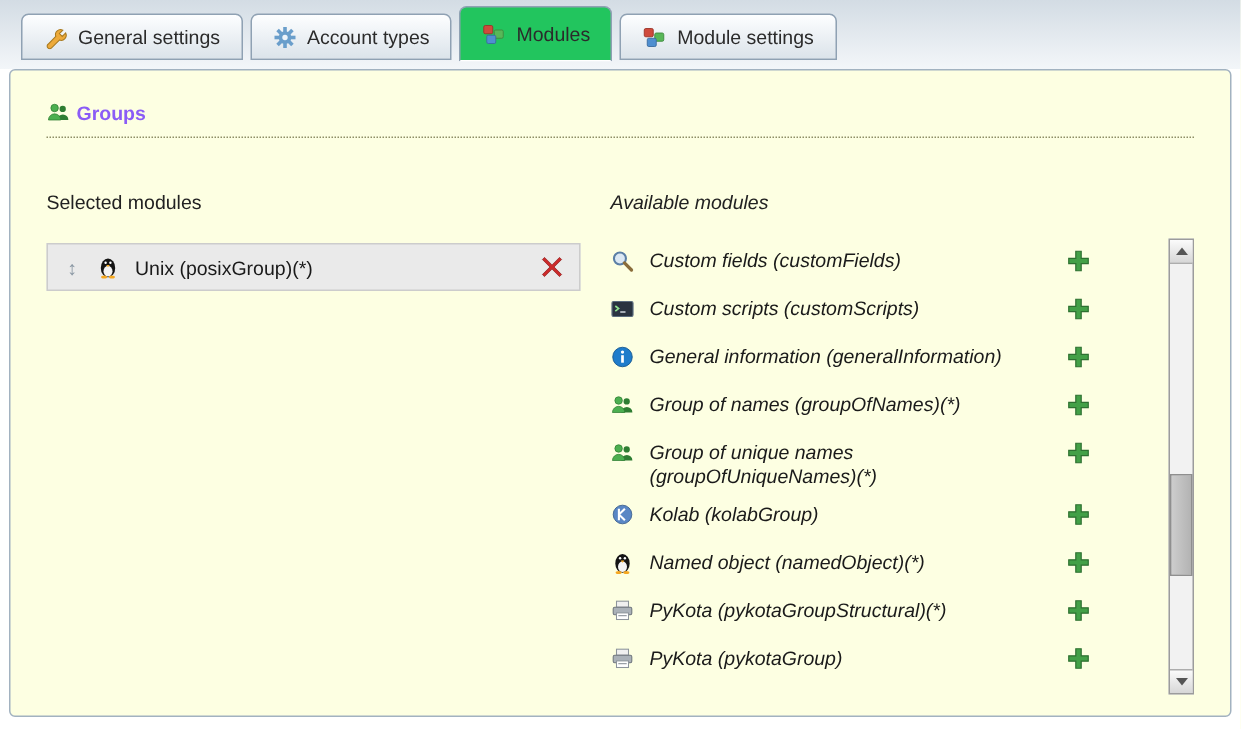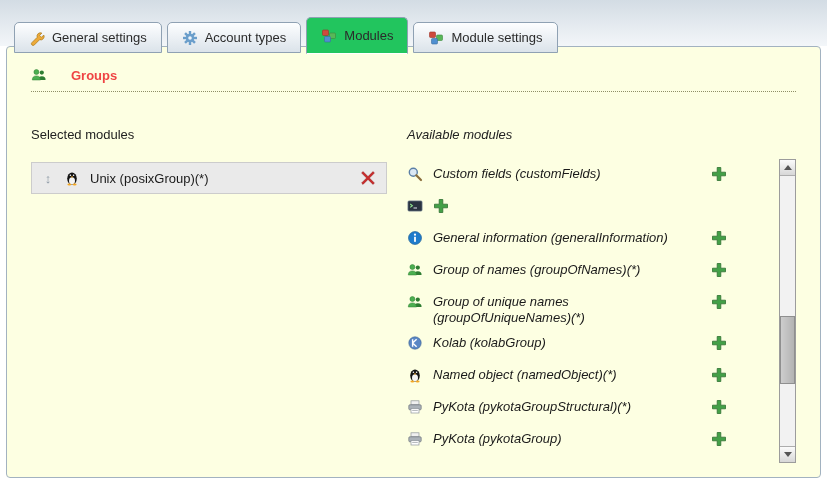--- a/index.html
+++ b/index.html
@@ -4,31 +4,31 @@
 <style>
   html,body{margin:0;padding:0;}
   body{
     width:827px;height:486px;position:relative;overflow:hidden;
     font-family:"Liberation Sans",sans-serif;font-size:13px;color:#1f1f1f;
     background:#ffffff;
   }
   .top-strip{position:absolute;top:0;left:0;right:0;height:46px;
     background:linear-gradient(#d3dce4,#f3f6f9);}
   
-  .tabs{position:absolute;top:16px;left:14px;display:flex;align-items:flex-end;gap:5px;z-index:5;height:37px;}
+  .tabs{position:absolute;top:3px;left:14px;display:flex;align-items:flex-end;gap:5px;z-index:5;height:37px;}
   .tab{box-sizing:border-box;height:31px;padding:0 14px;display:flex;align-items:center;gap:7px;
     border:1px solid #8fa1b3;border-radius:5px 5px 0 0;cursor:pointer;white-space:nowrap;
     background:linear-gradient(#fdfeff,#dbe3ea);color:#2b2b2b;}
   .tab.active{height:37px;background:#22c55e;border-bottom-color:#ffffff;margin-bottom:-1px;}
   .icon16{width:16px;height:16px;display:inline-block;flex:none;}
   .icon16 svg{width:16px;height:16px;display:block;}
   
   .panel{position:absolute;top:46px;left:6px;right:6px;bottom:8px;box-sizing:border-box;
     background:#fdffe2;border:1px solid #a2b2c0;border-radius:4px;padding:20px 24px 10px;}
-  .groups-header{display:flex;align-items:center;gap:24px;font-weight:bold;color:#ef4444;
+  .groups-header{display:flex;align-items:center;gap:4px;font-weight:bold;color:#8b5cf6;
     padding-bottom:8px;border-bottom:1px dotted #8e8e66;}
   .cols{display:flex;margin-top:35px;}
   .left-col{width:356px;flex:none;}
   .right-col{flex:1;margin-left:20px;position:relative;min-height:340px;font-style:italic;}
   .col-heading{color:#222;margin-bottom:20px;}
   
   .selected-box{background:#eaeaea;border:1px solid #cccccc;padding:7px 10px;
     display:flex;align-items:center;gap:10px;}
   .drag-handle{color:#8a97a3;cursor:grab;flex:none;width:12px;text-align:center;}
   .selected-label{flex:1;color:#1a1a1a;}
@@ -161,20 +161,21 @@
         </div>
 
         <div class="avail-row">
           <span class="icon16">
             <svg viewBox="0 0 16 16">
                 <rect x="1" y="3" width="14" height="10" rx="1" fill="#2a3340" stroke="#5a6b7d" stroke-width="0.8"></rect>
                 <path d="M3.2 6l2.2 1.7-2.2 1.7" stroke="#8fe28f" stroke-width="1.1" fill="none"></path>
                 <line x1="6.5" y1="10" x2="10" y2="10" stroke="#cfd6dd" stroke-width="1.1"></line>
               </svg>
           </span>
+          <span class="avail-label">Custom scripts (customScripts)</span>
           <button class="flat"><span class="icon16"><svg viewBox="0 0 16 16">
                   <path d="M6.2 1.5h3.6v4.7h4.7v3.6h-4.7v4.7H6.2v-4.7H1.5V6.2h4.7Z" fill="#43a047" stroke="#2e7031" stroke-width="0.8"></path>
                 </svg></span></button>
         </div>
 
         <div class="avail-row">
           <span class="icon16">
             <svg viewBox="0 0 16 16">
                 <circle cx="8" cy="8" r="6.5" fill="#1f7ccb" stroke="#15578f" stroke-width="0.6"></circle>
                 <rect x="7.1" y="6.8" width="1.8" height="5" fill="#ffffff"></rect>

